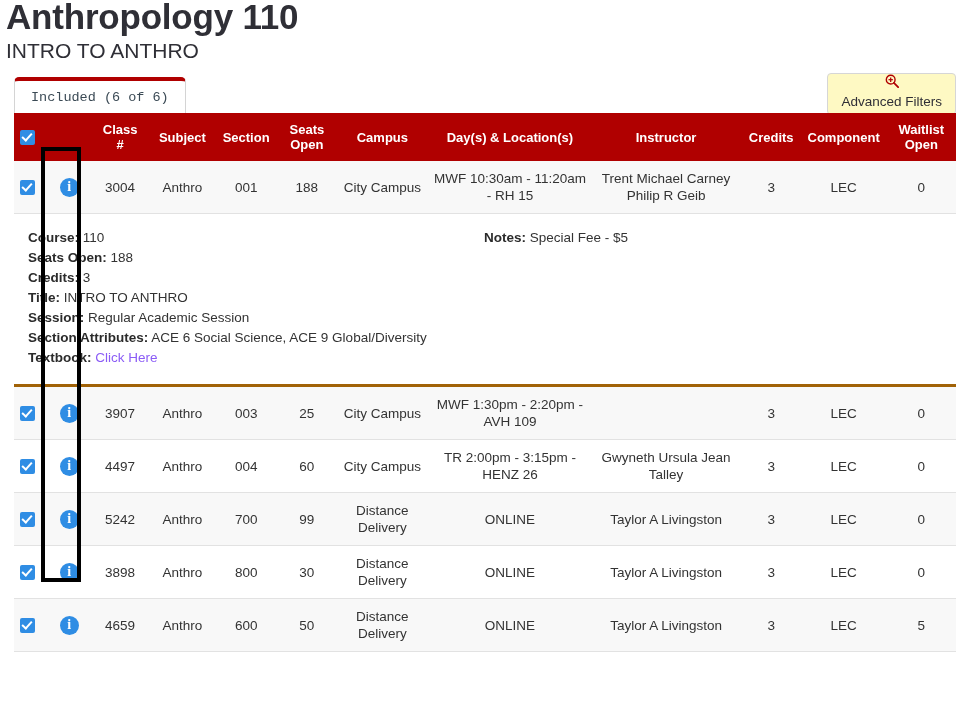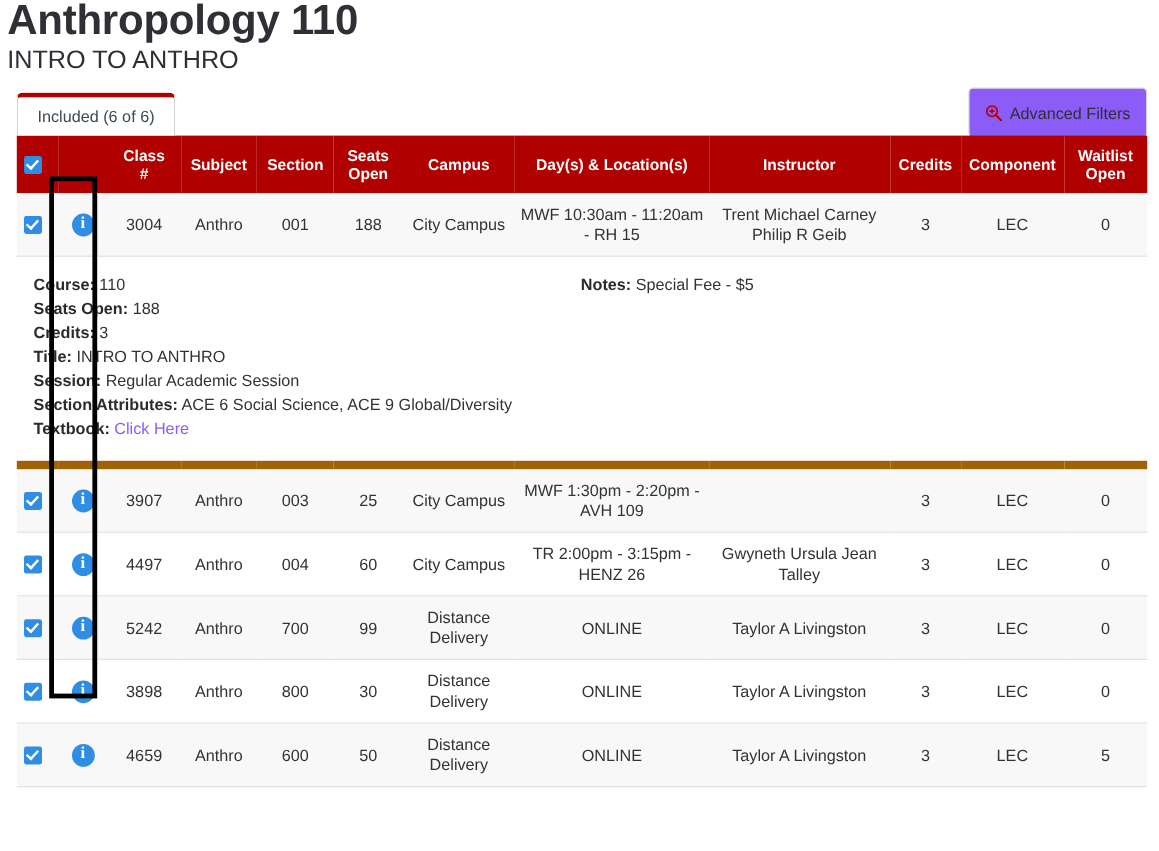--- a/index.html
+++ b/index.html
@@ -61,35 +61,37 @@
     border-bottom: none;
     border-top: 4px solid #b00000;
     border-radius: 5px 5px 0 0;
     display: flex;
     align-items: center;
     justify-content: center;
     padding: 0 16px;
     font-size: 13.5px;
     color: #3b4a55;
     z-index: 3;
+    font-family: Liberation Mono, monospace;
   }
   .adv-filter-btn {
     position: absolute;
     right: 0; top: -2px;
     height: 42px;
-    background: #8b5cf6;
+    background: #fef9c3;
     border: 1px solid #d6d6d6;
     border-radius: 4px;
     display: flex;
     align-items: center;
     gap: 6px;
     padding: 0 13px;
     font-size: 13.5px;
     color: #2f2f36;
     cursor: pointer;
+    flex-direction: column;
   }
   .zoom-icon { display: inline-flex; }
 
   
   .table-wrap { margin: 0 10px 0 14px; position: relative; }
   table.classes { width: 100%; border-collapse: collapse; table-layout: fixed; }
 
   thead tr { background: #b00000; }
   thead th {
     color: #ffffff;
@@ -166,21 +168,21 @@
     font-size: 14px;
     line-height: 1;
     cursor: pointer;
     vertical-align: middle;
   }
 
   
   tr.detail-row td {
     background: #ffffff;
     text-align: left;
-    border-bottom: 7px solid #a16207;
+    border-bottom: 3px solid #a16207;
     padding: 0;
   }
   .detail-inner {
     display: flex;
     padding: 14px 0 16px 0;
   }
   .detail-left { width: 470px; padding-left: 14px; }
   .detail-right { flex: 1; padding-top: 0px; text-align: left; }
   .detail-line {
     font-size: 13.5px;

